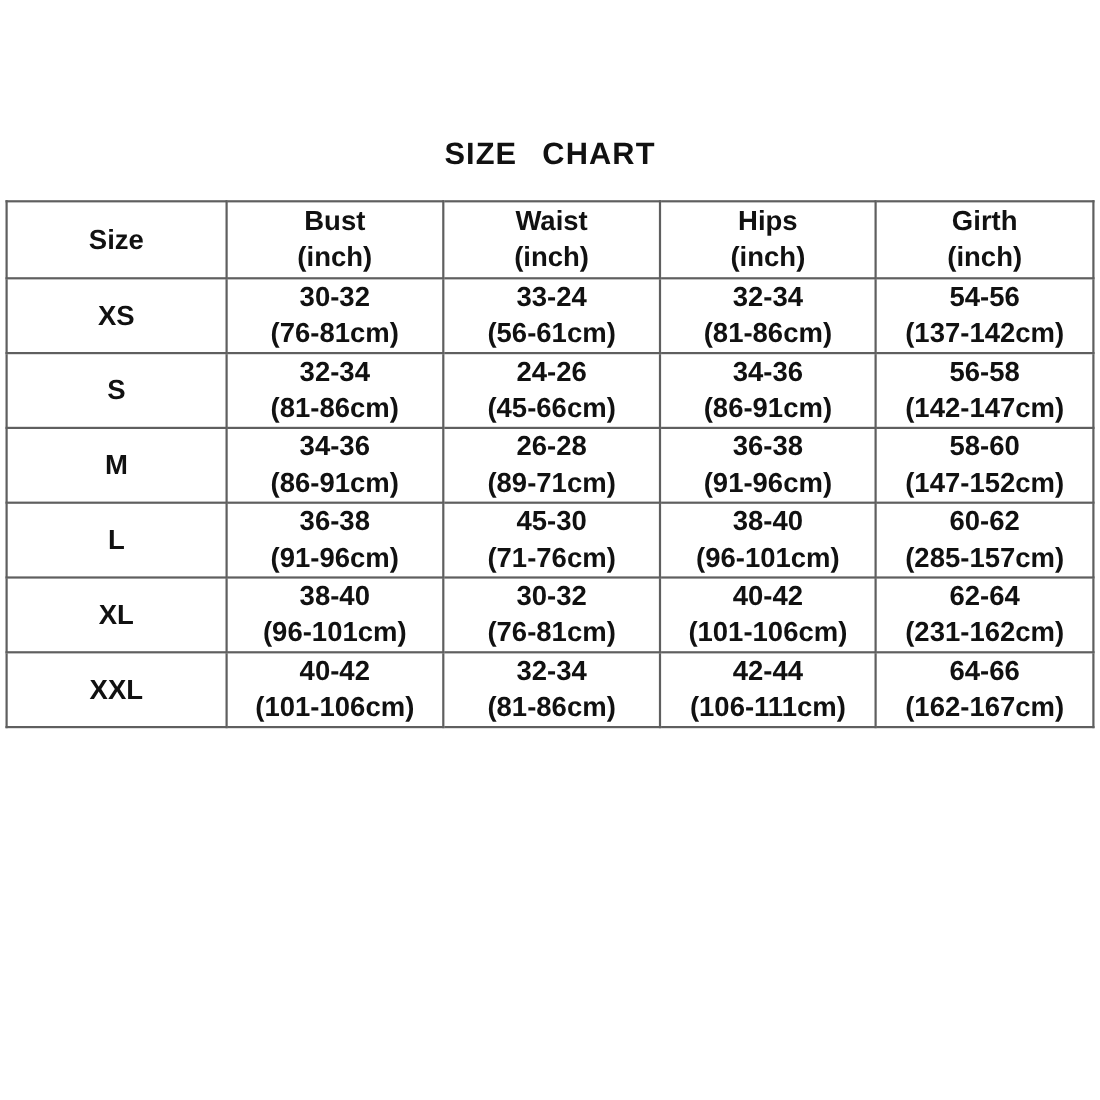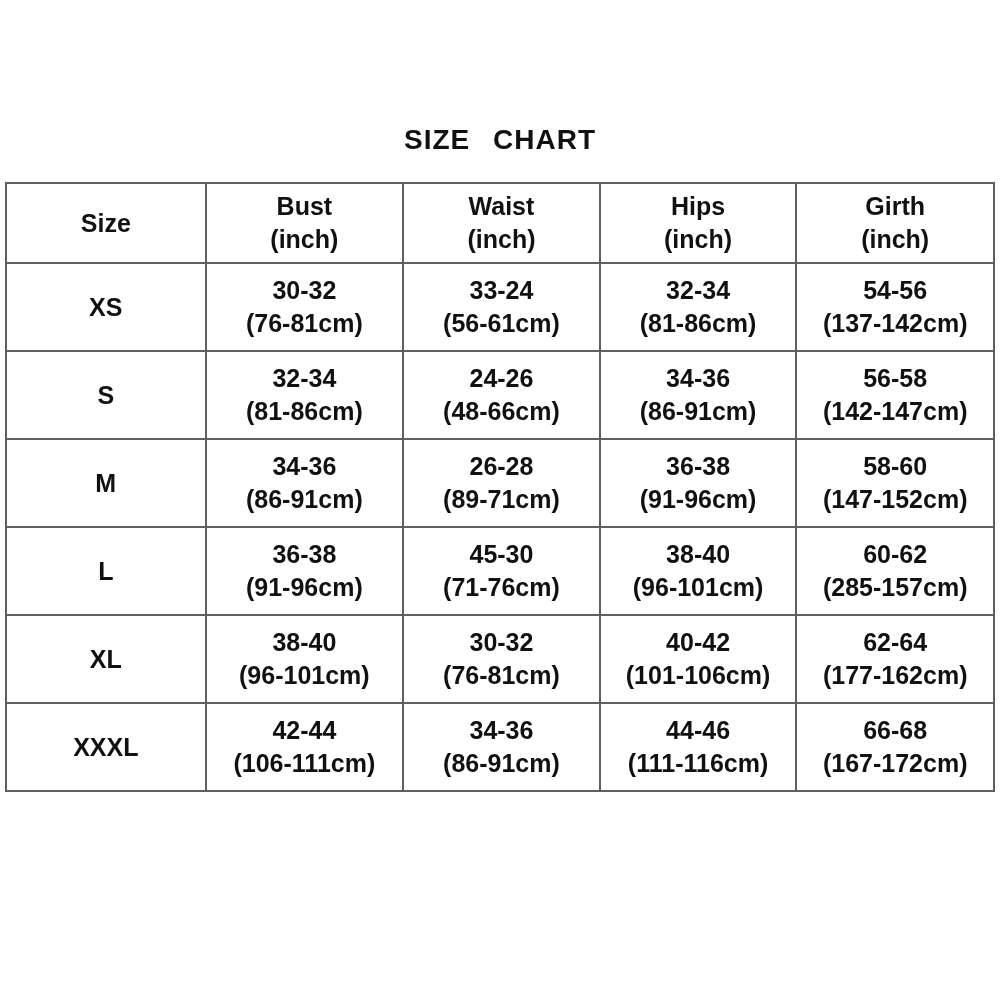--- a/index.html
+++ b/index.html
@@ -39,22 +39,22 @@
     border: 2px solid #5f5f5f;
     text-align: center;
     vertical-align: middle;
     font-weight: bold;
     font-size: 25px;
     line-height: 33px;
     color: #111111;
     padding: 0;
     background: #ffffff;
   }
-  table.size-chart thead tr { height: 80px; }
-  table.size-chart tbody tr { height: 88px; }
+  table.size-chart thead tr { height: 70px; }
+  table.size-chart tbody tr { height: 68px; }
   .cell-line { display: block; }
 </style>
 </head>
 <body>
 
 <div class="title">SIZE CHART</div>
 
 <table class="size-chart">
   <colgroup>
     <col style="width:20.2%">
@@ -107,21 +107,21 @@
       </td>
     </tr>
     <tr>
       <td>S</td>
       <td>
         <span class="cell-line">32-34</span>
         <span class="cell-line">(81-86cm)</span>
       </td>
       <td>
         <span class="cell-line">24-26</span>
-        <span class="cell-line">(48-66cm)</span>
+        <span class="cell-line">(45-66cm)</span>
       </td>
       <td>
         <span class="cell-line">34-36</span>
         <span class="cell-line">(86-91cm)</span>
       </td>
       <td>
         <span class="cell-line">56-58</span>
         <span class="cell-line">(142-147cm)</span>
       </td>
     </tr>
@@ -172,36 +172,36 @@
       <td>
         <span class="cell-line">30-32</span>
         <span class="cell-line">(76-81cm)</span>
       </td>
       <td>
         <span class="cell-line">40-42</span>
         <span class="cell-line">(101-106cm)</span>
       </td>
       <td>
         <span class="cell-line">62-64</span>
-        <span class="cell-line">(177-162cm)</span>
-      </td>
-    </tr>
-    <tr>
-      <td>XXXL</td>
+        <span class="cell-line">(231-162cm)</span>
+      </td>
+    </tr>
+    <tr>
+      <td>XXL</td>
+      <td>
+        <span class="cell-line">40-42</span>
+        <span class="cell-line">(101-106cm)</span>
+      </td>
+      <td>
+        <span class="cell-line">32-34</span>
+        <span class="cell-line">(81-86cm)</span>
+      </td>
       <td>
         <span class="cell-line">42-44</span>
         <span class="cell-line">(106-111cm)</span>
       </td>
       <td>
-        <span class="cell-line">34-36</span>
-        <span class="cell-line">(86-91cm)</span>
-      </td>
-      <td>
-        <span class="cell-line">44-46</span>
-        <span class="cell-line">(111-116cm)</span>
-      </td>
-      <td>
-        <span class="cell-line">66-68</span>
-        <span class="cell-line">(167-172cm)</span>
+        <span class="cell-line">64-66</span>
+        <span class="cell-line">(162-167cm)</span>
       </td>
     </tr>
   </tbody>
 </table>
 
 </body></html>

